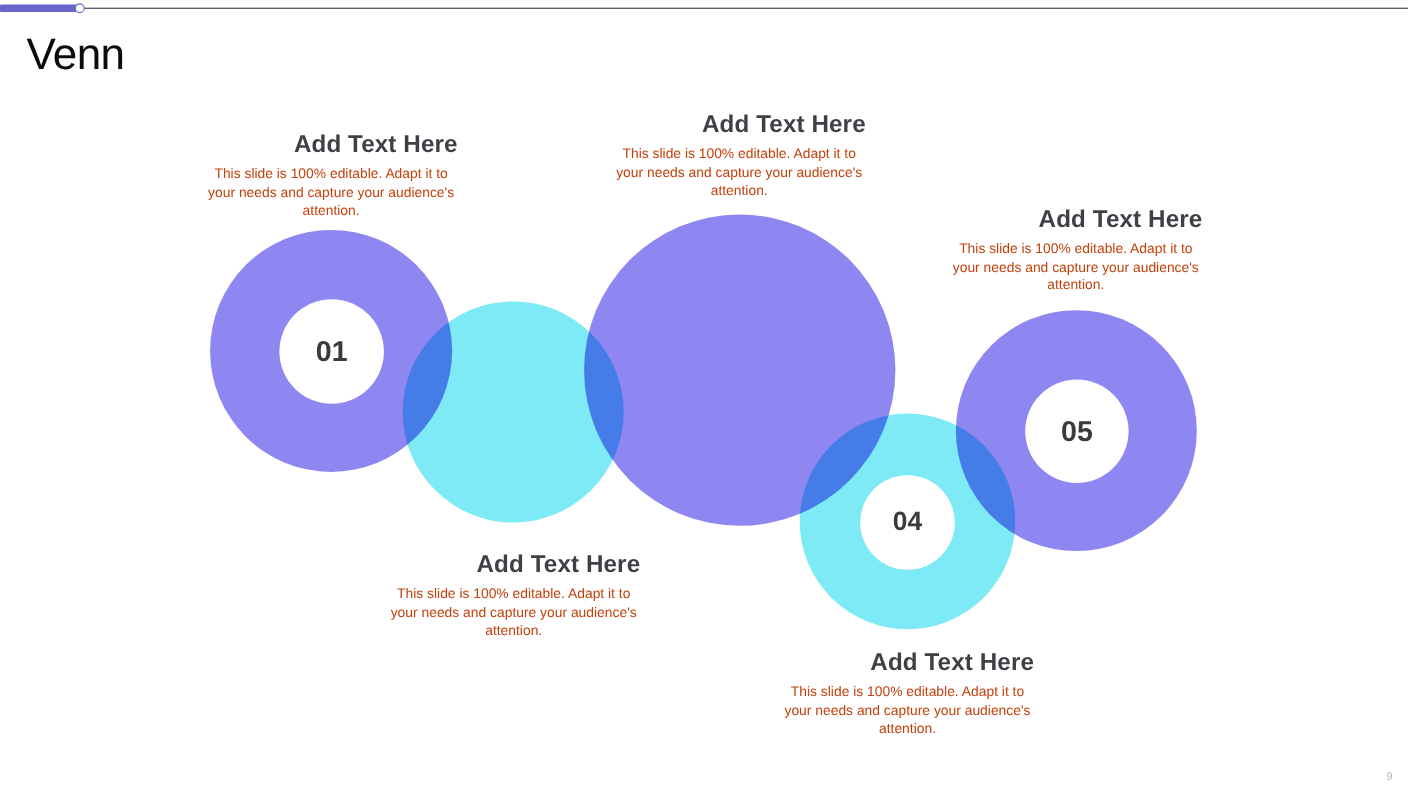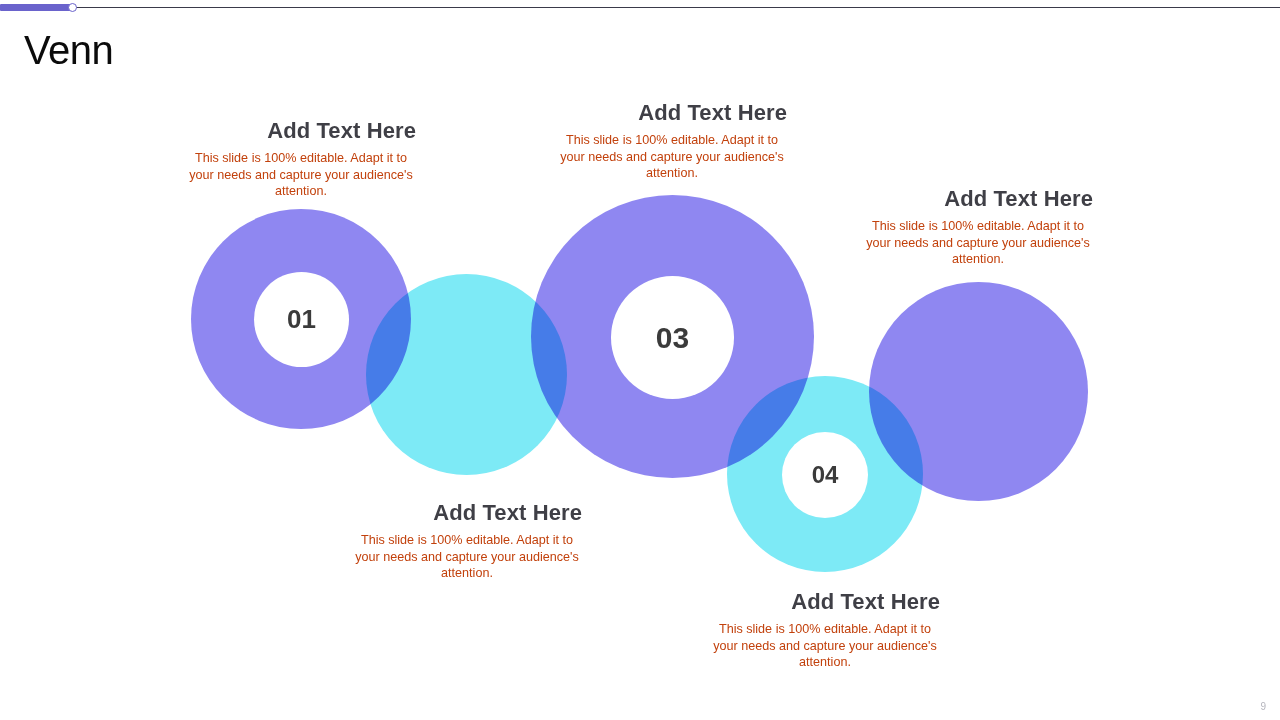--- a/index.html
+++ b/index.html
@@ -143,28 +143,28 @@
 
   <div class="venn-ring tinted" style="left:727px; top:376px; width:196px; height:196px; background:#7deaf6;"></div>
 
   <div class="venn-ring tinted" style="left:869px; top:282px; width:219px; height:219px; background:#8f87f1;"></div>
 
   <div class="venn-hub" style="left:254px; top:272px; width:95px; height:95px; font-size:26px;">
     <span>01</span>
   </div>
 
 
-  <div class="venn-hub" style="left:611px; top:276px; width:123px; height:123px; font-size:30px;">
-    <span>03</span>
-  </div>
 
   <div class="venn-hub" style="left:782px; top:432px; width:86px; height:86px; font-size:24px;">
     <span>04</span>
   </div>
 
+  <div class="venn-hub" style="left:932px; top:345px; width:94px; height:94px; font-size:26px;">
+    <span>05</span>
+  </div>
 </div>
 
 <div class="caption" style="left:186px; top:118px; width:230px;">
   <div class="cap-title">Add Text Here</div>
   <div class="cap-body">This slide is 100% editable. Adapt it to your needs and capture your audience's attention.</div>
 </div>
 
 <div class="caption" style="left:352px; top:500px; width:230px;">
   <div class="cap-title">Add Text Here</div>
   <div class="cap-body">This slide is 100% editable. Adapt it to your needs and capture your audience's attention.</div>

